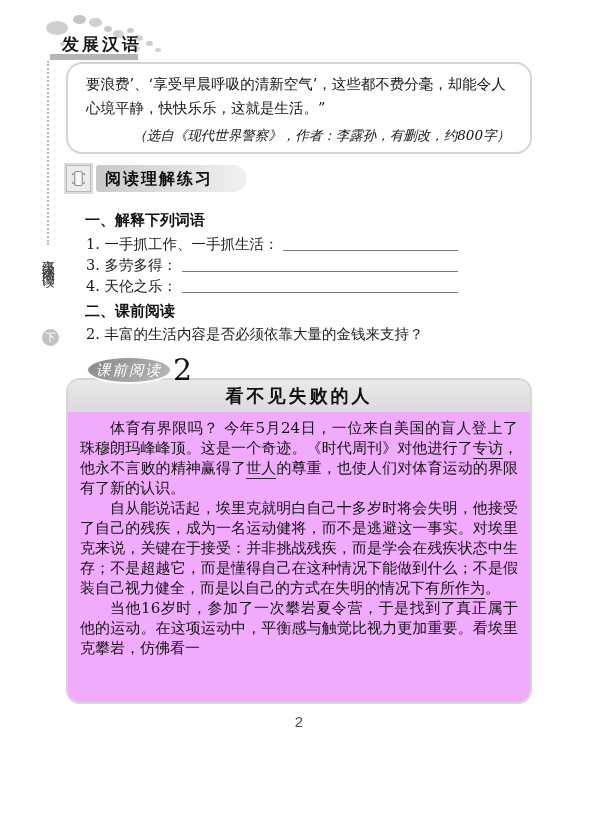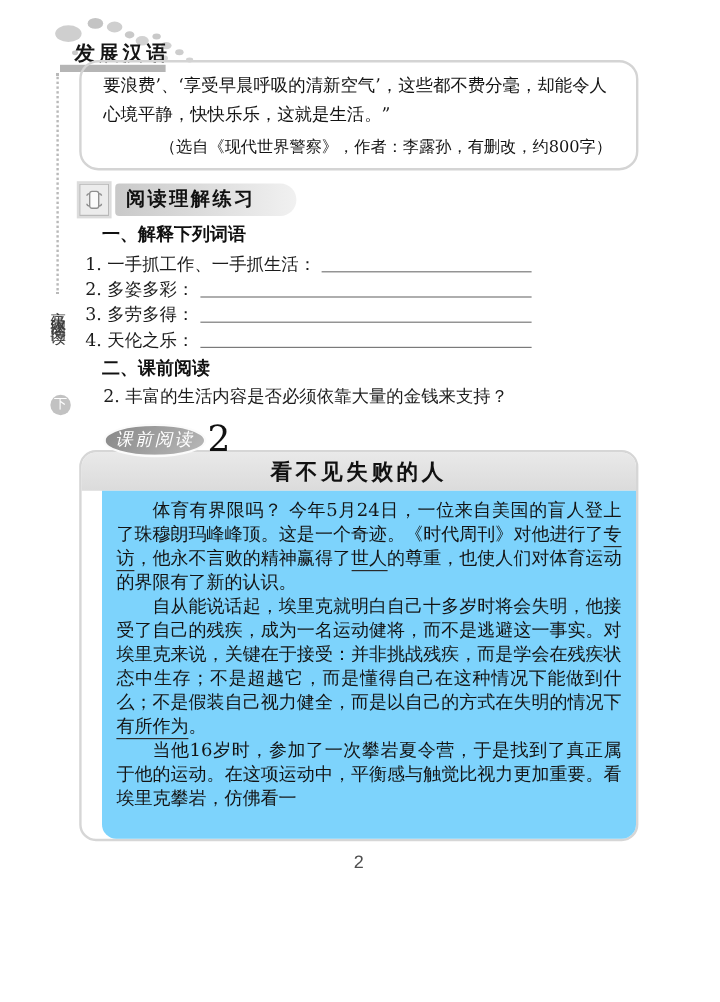--- a/index.html
+++ b/index.html
@@ -13,55 +13,55 @@
   .brand-bar { position:absolute; left:50px; top:54px; width:88px; height:6px; background:#b5b5b5; }
 
   
   .spine-dots { position:absolute; left:47px; top:61px; height:184px; width:0; border-left:2px dotted #b9b9b9; }
   .spine-title { position:absolute; left:39px; top:249px; writing-mode:vertical-rl; text-orientation:upright;
                  font-size:13px; letter-spacing:3px; color:#3c3c3c; font-weight:500; }
   .spine-badge { position:absolute; left:42px; top:329px; width:17px; height:17px; border-radius:50%;
                  background:#c2c2c2; color:#fff; font-size:11px; line-height:17px; text-align:center; }
 
   
-  .content { position:absolute; left:66px; top:50px; width:466px; }
+  .content { position:absolute; left:66px; top:62px; width:466px; }
 
   .quote-box { border:2px solid #d4d4d4; border-radius:16px; padding:8px 20px 6px 18px; }
   .quote-text { font-family:"DejaVu Serif", serif; font-size:14.5px; line-height:24px; color:#141414; }
-  .quote-attr { font-family:"DejaVu Serif", serif; font-size:13.5px; line-height:22px; text-align:right; margin-top:4px; color:#141414; }
+  .quote-attr { font-family:"DejaVu Serif", serif; font-size:13.5px; line-height:22px; text-align:right; margin-top:4px; color:#141414;font-style:italic; }
 
   .section-header { display:flex; align-items:center; margin-top:11px; height:27px; }
   .icon-frame { width:25px; height:27px; background:#ececec; border:1px solid #b9b9b9; outline:2px solid #dcdcdc;
                 display:flex; align-items:center; justify-content:center; margin-right:5px; }
   .header-bar { height:27px; line-height:27px; background:linear-gradient(to right,#c9c9c9,#f1f1f1);
                 border-radius:4px 16px 16px 4px; padding:0 34px 0 9px; font-size:16px; font-weight:bold;
                 letter-spacing:2px; color:#111; }
 
   .ex-heading { font-size:15px; line-height:18px; font-weight:bold; margin-left:19px; color:#111; }
-  .ex-heading.first { margin-top:7px; margin-bottom:4px; }
+  .ex-heading.first { margin-top:19px; margin-bottom:4px; }
   .ex-heading.second { margin-top:6px; margin-bottom:4px; }
 
-  .ex-items { margin-left:5px; width:372px; }
+  .ex-items { margin-left:20px; width:372px; }
   .ex-item { display:flex; align-items:flex-end; height:21px; font-family:"DejaVu Serif", serif; font-size:14.5px; }
   .ex-item-label { white-space:nowrap; }
   .ex-item-line { flex:1; border-bottom:1px solid #7a7a7a; margin:0 0 3px 5px; }
 
   .question { margin-left:20px; height:21px; font-family:"DejaVu Serif", serif; font-size:14.5px; line-height:21px; }
 
   .reading-banner { position:relative; z-index:2; margin:10px 0 -6px 20px; height:29px; display:flex; align-items:flex-end; }
   .banner-oval { width:86px; height:28px; border-radius:50%; border:2px solid #fbfbfb;
                  background:linear-gradient(135deg,#878787,#b9b9b9); color:#fff; text-align:center;
                  line-height:24px; font-family:"DejaVu Serif", serif; font-style:italic; font-size:14.5px; letter-spacing:2px; }
   .banner-number { font-family:"DejaVu Serif", serif; font-size:30px; line-height:28px; margin-left:1px; color:#111; }
 
   .passage-box { position:relative; z-index:1; border:2px solid #d6d6d6; border-radius:14px; }
   .passage-title { height:32px; line-height:32px; text-align:center; font-size:18px; font-weight:bold; letter-spacing:3px;
                    color:#111; background:linear-gradient(#e9e9e9,#dbdbdb); border-radius:12px 12px 0 0; }
-  .passage-body { height:290px; overflow:hidden; padding:6px 12px 4px; background:#7dd3fc; border-radius:0 0 12px 12px;
-                  font-family:"DejaVu Serif", serif; font-size:15px; line-height:20px; text-align:justify; color:#141414;margin-left:17px; }
+  .passage-body { height:290px; overflow:hidden; padding:6px 12px 4px; background:#f0abfc; border-radius:0 0 12px 12px;
+                  font-family:"DejaVu Serif", serif; font-size:15px; line-height:20px; text-align:justify; color:#141414; }
   .passage-body p { text-indent:2em; margin:0; }
   .vocab-underline { border-bottom:1px solid #2a2a2a; padding-bottom:1px; }
 
   .page-number { margin-top:9px; text-align:center; font-size:15px; color:#4f4f4f; }
 </style>
 </head>
 <body>
 
 <div class="page">
 
@@ -103,24 +103,20 @@
       <div class="header-bar">阅读理解练习</div>
     </div>
 
     <h3 class="ex-heading first">一、解释下列词语</h3>
     <div class="ex-items">
       <div class="ex-item">
         <span class="ex-item-label">1. 一手抓工作、一手抓生活：</span>
         <span class="ex-item-line"></span>
       </div>
       <div class="ex-item">
-        <span class="ex-item-label">2. 多姿多彩：</span>
-        <span class="ex-item-line"></span>
-      </div>
-      <div class="ex-item">
         <span class="ex-item-label">3. 多劳多得：</span>
         <span class="ex-item-line"></span>
       </div>
       <div class="ex-item">
         <span class="ex-item-label">4. 天伦之乐：</span>
         <span class="ex-item-line"></span>
       </div>
     </div>
 
     <h3 class="ex-heading second">二、课前阅读</h3>

